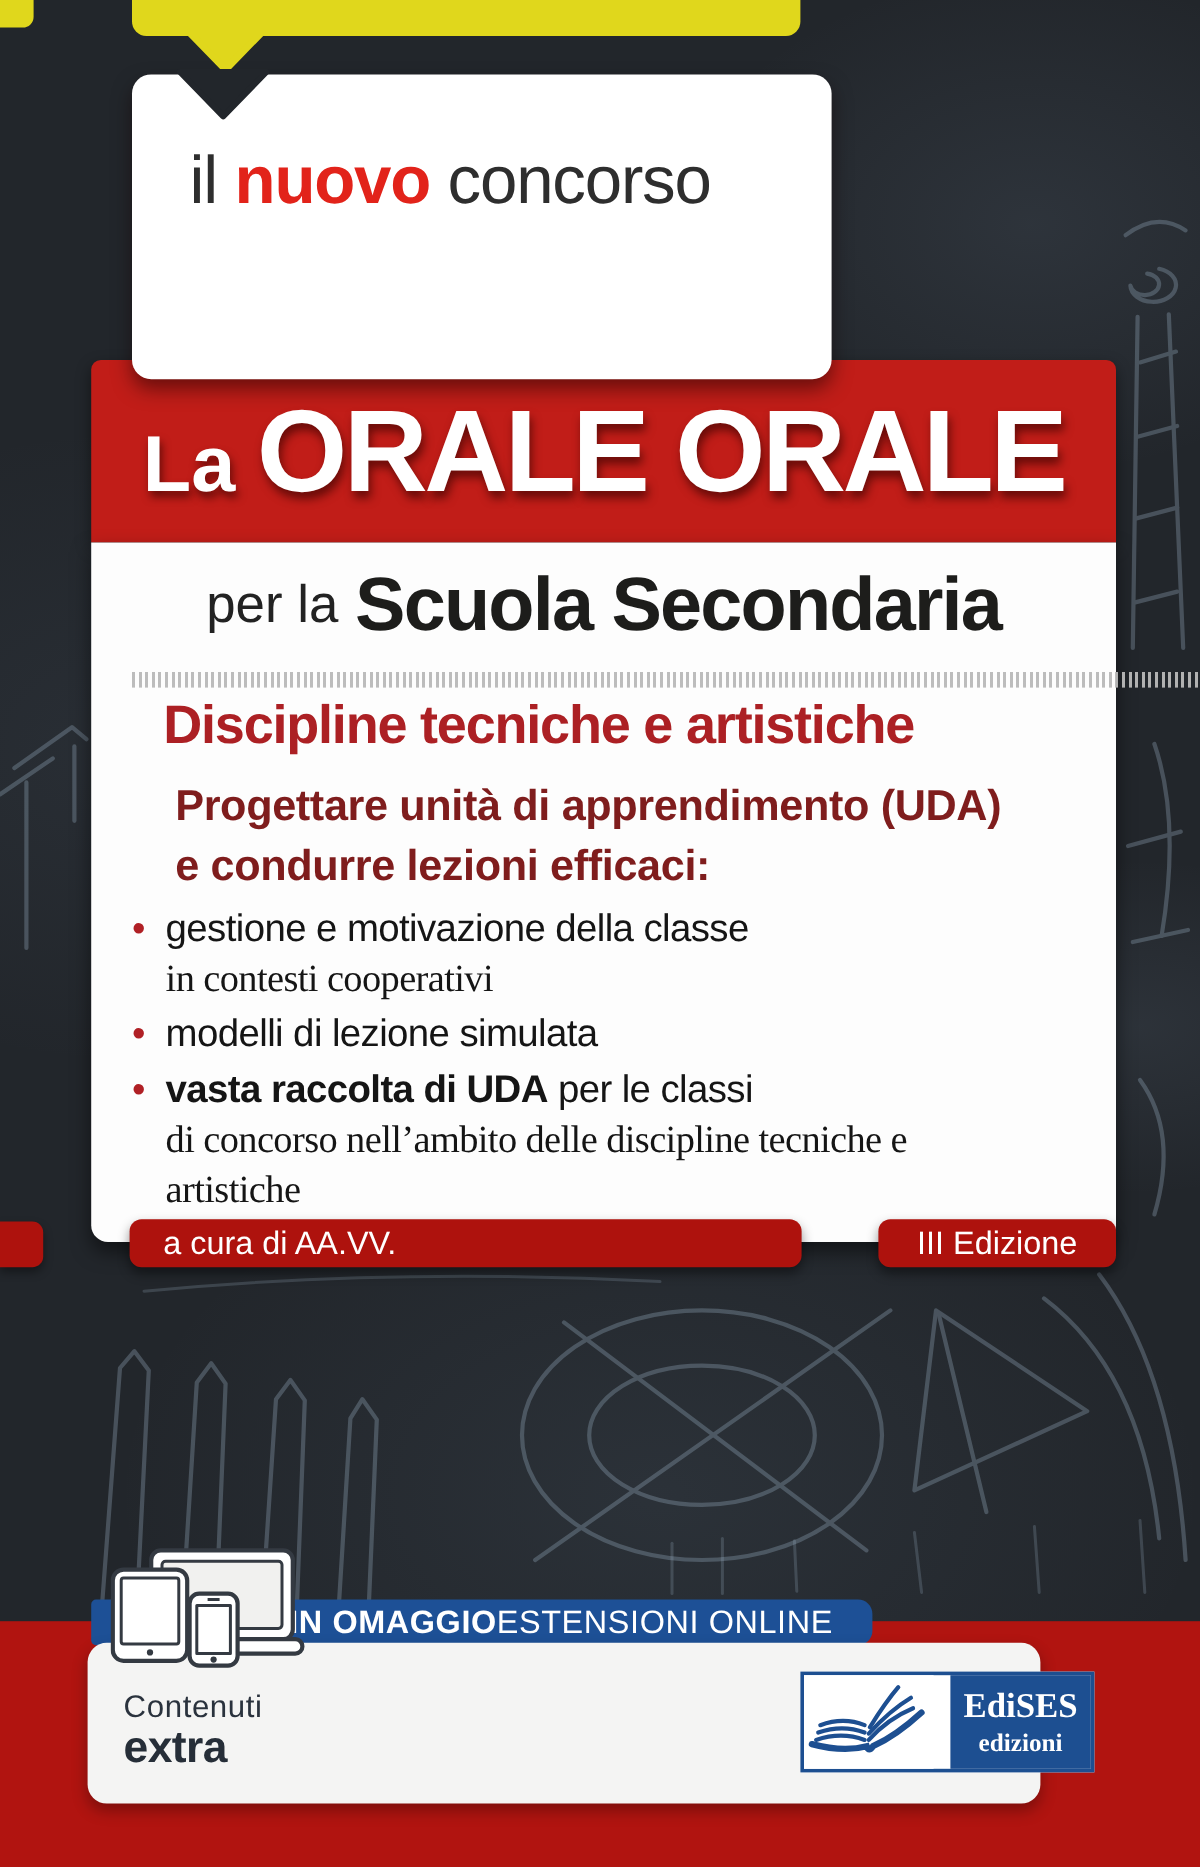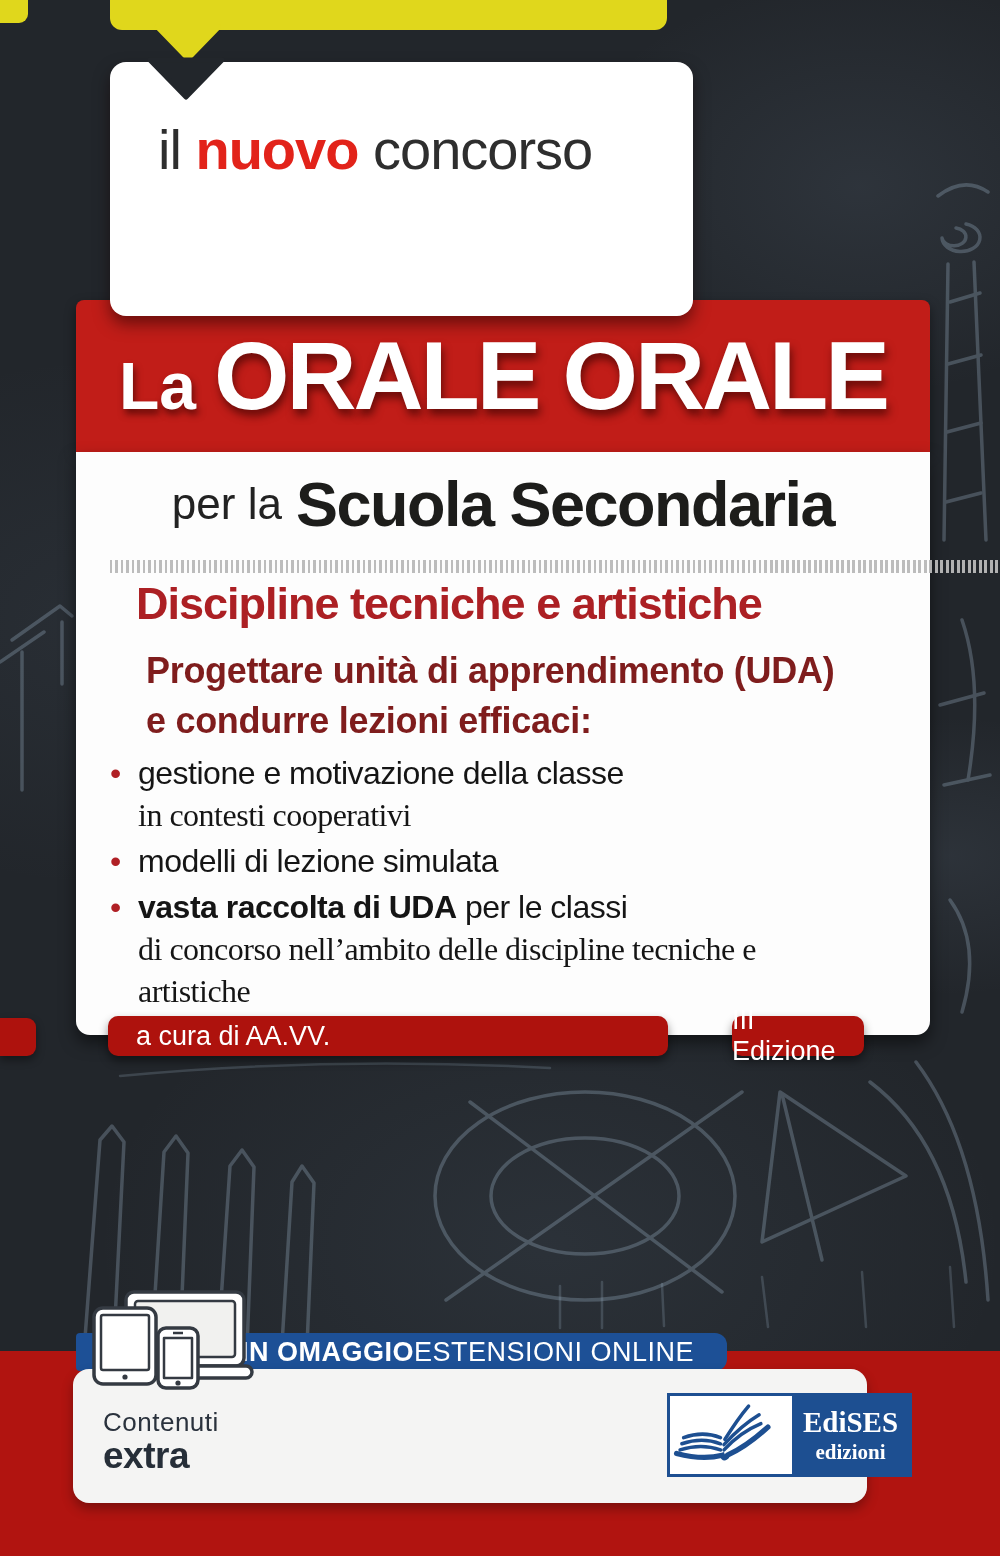--- a/index.html
+++ b/index.html
@@ -62,21 +62,21 @@
   .cont{padding-left:28px;font-family:Liberation Serif, serif;}
   .bullets b{font-weight:700;letter-spacing:-.5px;}
   
   .left-tab{position:absolute;left:0;top:1018px;width:36px;height:38px;
     background:#ae120d;border-radius:0 9px 9px 0;z-index:6;
     box-shadow:0 4px 8px rgba(0,0,0,.4);}
   .curator-bar{position:absolute;left:108px;top:1016px;width:560px;height:40px;
     background:#ae120d;border-radius:10px;z-index:6;display:flex;align-items:center;
     padding-left:28px;box-sizing:border-box;color:#fff;font-size:27px;
     box-shadow:0 5px 10px rgba(0,0,0,.45);}
-  .edition-bar{position:absolute;left:732px;top:1016px;width:132px;height:40px;
+  .edition-bar{position:absolute;left:732px;top:1016px;width:198px;height:40px;
     background:#ae120d;border-radius:10px;z-index:6;display:flex;align-items:center;
     justify-content:center;color:#fff;font-size:27px;
     box-shadow:0 5px 10px rgba(0,0,0,.45);}
   
   .promo-bar{position:absolute;left:76px;top:1333px;width:651px;height:38px;
     background:#1d5096;border-radius:4px 12px 12px 4px;z-index:4;
     display:flex;align-items:center;padding-left:165px;box-sizing:border-box;
     color:#fff;font-size:27px;letter-spacing:.5px;white-space:nowrap;}
   .promo-bar .pb{font-weight:800;}
   .promo-bar .pr{font-weight:500;}

